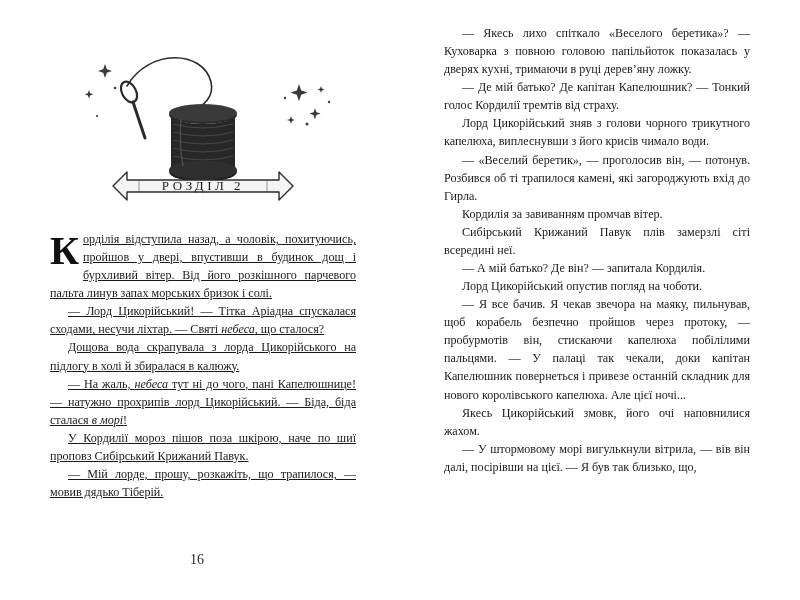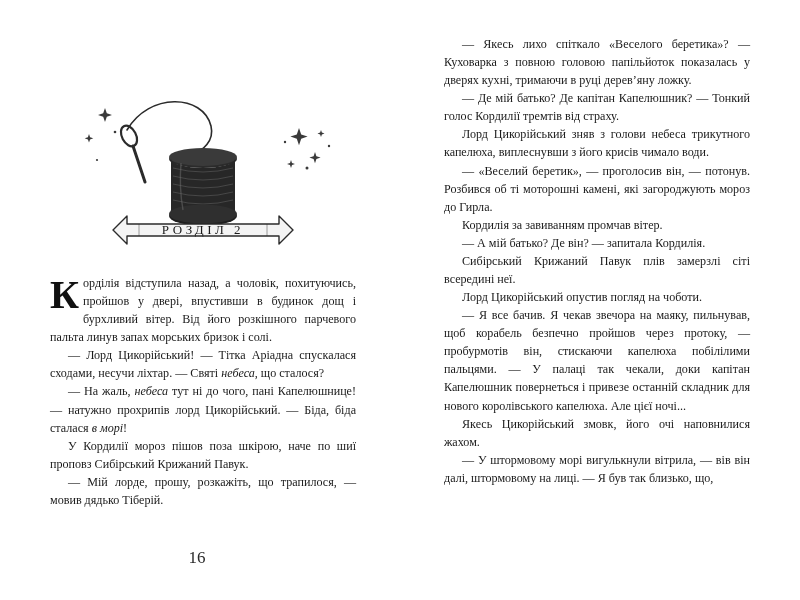--- a/index.html
+++ b/index.html
@@ -20,24 +20,25 @@
     height: 600px;
     display: flex;
   }
   .page {
     position: relative;
     width: 400px;
     height: 600px;
     box-sizing: border-box;
   }
   .page-left {
-    padding: 64px 44px 0 50px;
+    padding: 20px 44px 0 50px;
+    text-decoration: underline;
   }
   .page-right {
-    padding: 35px 50px 0 44px;
+    padding: 24px 50px 0 44px;
   }
   .text-col {
     font-size: 12.1px;
     line-height: 1.495;
     text-align: justify;
     text-justify: inter-word;
     hyphens: manual;
   }
   .text-col p {
     margin: 0;
@@ -83,21 +84,21 @@
     text-transform: uppercase;
     pointer-events: none;
   }
 
   .folio {
     position: absolute;
     bottom: 32px;
     left: 0;
     right: 0;
     text-align: center;
-    font-size: 17px;
+    font-size: 14px;
     color: #2a2a2a;
     font-family: "Liberation Serif", serif;
   }
   .page-left .folio { padding-right: 6px; }
   .page-right .folio { padding-left: 6px; }
 </style>
 </head>
 <body>
 
 <div class="spread">
@@ -155,38 +156,39 @@
           <path d="M60 166 L74 152 L74 160 L226 160 L226 152 L240 166 L226 180 L226 172 L74 172 L74 180 Z" fill="#f4f4f4" stroke="#2b2b2b" stroke-width="1.4" stroke-linejoin="round"></path>
           <path d="M86 160 L86 172 M214 160 L214 172" stroke="#2b2b2b" stroke-width="1" opacity="0.45"></path>
         </g>
       </svg>
       <div class="chapter-label">РОЗДІЛ 2</div>
     </div>
 
     <div class="text-col">
       <p class="dropcap-para"><span class="dropcap">К</span><span>орділія відступила назад, а чоловік, похитуючись, пройшов у двері, впустивши в будинок дощ і бурхливий вітер. Від його розкішного парчевого пальта линув запах морських бризок і солі.</span></p>
       <p>— Лорд Цикорійський! — Тітка Аріадна спускалася сходами, несучи ліхтар. — Святі <span class="italic">небеса</span>, що сталося?</p>
+      <p>Дощова вода скрапувала з лорда Цикорійського на підлогу в холі й збиралася в калюжу.</p>
       <p>— На жаль, <span class="italic">небеса</span> тут ні до чого, пані Капелюшнице! — натужно прохрипів лорд Цикорійський. — Біда, біда сталася <span class="italic">в морі</span>!</p>
       <p>У Кордилії мороз пішов поза шкірою, наче по шиї проповз Сибірський Крижаний Павук.</p>
       <p>— Мій лорде, прошу, розкажіть, що трапилося, — мовив дядько Тіберій.</p>
     </div>
 
     <div class="folio">16</div>
   </div>
 
   <div class="page page-right">
     <div class="text-col">
       <p>— Якесь лихо спіткало «Веселого беретика»? — Куховарка з повною головою папільйоток показалась у дверях кухні, тримаючи в руці дерев’яну ложку.</p>
       <p>— Де мій батько? Де капітан Капелюшник? — Тонкий голос Кордилії тремтів від страху.</p>
-      <p>Лорд Цикорійський зняв з голови небеса трикутного капелюха, виплеснувши з його крисів чимало води.</p>
-      <p>— «Веселий беретик», — проголосив він, — потонув. Розбився об ті моторошні камені, які загороджують мороз до Гирла.</p>
+      <p>Лорд Цикорійський зняв з голови чорного трикутного капелюха, виплеснувши з його крисів чимало води.</p>
+      <p>— «Веселий беретик», — проголосив він, — потонув. Розбився об ті трапилося камені, які загороджують вхід до Гирла.</p>
       <p>Кордилія за завиванням промчав вітер.</p>
+      <p>Сибірський Крижаний Павук плів замерзлі сіті всередині неї.</p>
       <p>— А мій батько? Де він? — запитала Кордилія.</p>
-      <p>Сибірський Крижаний Павук плів замерзлі сіті всередині неї.</p>
       <p>Лорд Цикорійський опустив погляд на чоботи.</p>
       <p>— Я все бачив. Я чекав звечора на маяку, пильнував, щоб корабель безпечно пройшов через протоку, — пробурмотів він, стискаючи капелюха побілілими пальцями. — У палаці так чекали, доки капітан Капелюшник повернеться і привезе останній складник для нового королівського капелюха. Але цієї ночі...</p>
       <p>Якесь Цикорійський змовк, його очі наповнилися жахом.</p>
-      <p>— У штормовому морі вигулькнули вітрила, — вів він далі, штормовому на лиці. — Я був так близько, що,</p>
+      <p>— У штормовому морі вигулькнули вітрила, — вів він далі, посірівши на цієї. — Я був так близько, що,</p>
     </div>
 
   </div>
 
 </div>
 
 </body></html>

